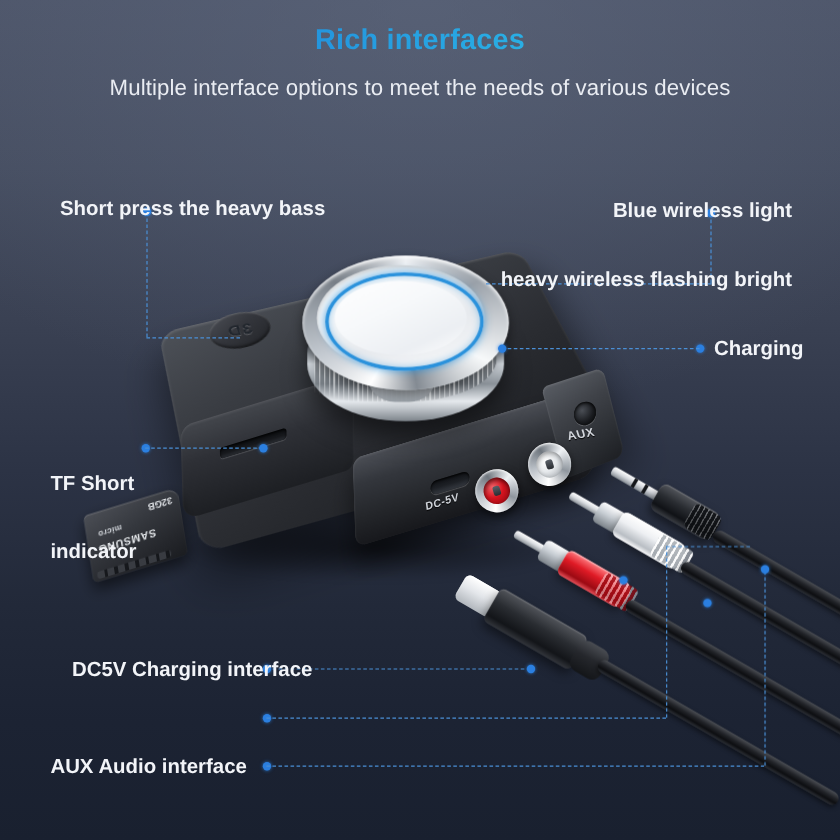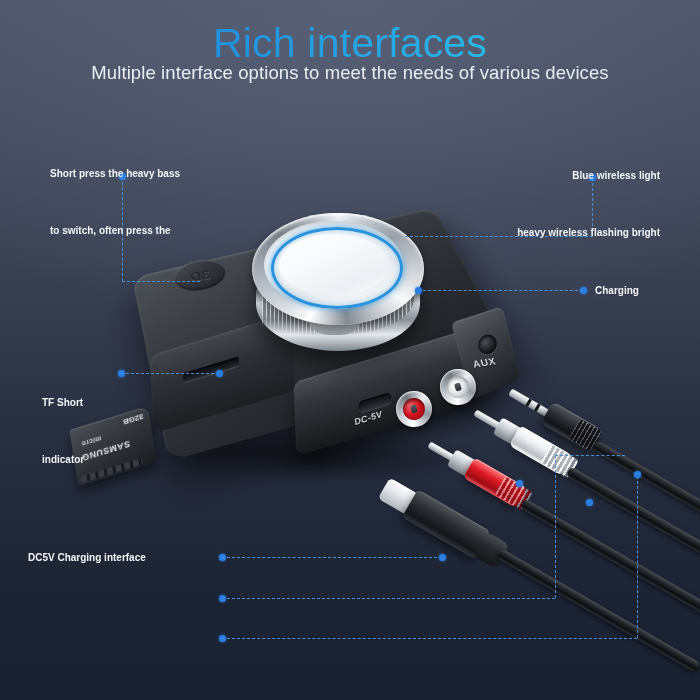--- a/index.html
+++ b/index.html
@@ -11,37 +11,37 @@
   #stage{
     position:relative;width:700px;height:700px;overflow:hidden;
     background:
       radial-gradient(120% 80% at 50% 0%, rgba(96,106,128,0.55) 0%, rgba(74,82,102,0.0) 62%),
       linear-gradient(180deg,#4c5468 0%,#454d60 20%,#3a4153 38%,#2c3345 56%,#222939 72%,#1c2333 86%,#19202f 100%);
   }
 
   
   .title{
     position:absolute;left:0;right:0;top:20px;text-align:center;
-    font-size:41px;font-weight:normal;letter-spacing:.2px;
+    font-size:24px;font-weight:bold;letter-spacing:.2px;
     background-image:linear-gradient(90deg,#1b7ad6 0%,#2496de 38%,#2bb6e6 70%,#32cdec 100%);
     -webkit-background-clip:text;background-clip:text;color:transparent;
     -webkit-text-fill-color:transparent;
   }
   .subtitle{
     position:absolute;left:0;right:0;top:62px;text-align:center;
     font-size:18.5px;color:#e9ecf2;font-weight:400;letter-spacing:.1px;
   }
 
   
-  .lbl{position:absolute;color:#f2f4f8;font-size:10px;font-weight:bold;line-height:19px;white-space:pre;}
+  .lbl{position:absolute;color:#f2f4f8;font-size:17px;font-weight:bold;line-height:19px;white-space:pre;}
   .lbl.tl{left:50px;top:126px;}
   .lbl.tr{right:40px;top:128px;text-align:right;}
   .lbl.tf{left:42px;top:355px;}
   .lbl.enc{left:595px;top:281px;}
-  .lbl.dc{left:28px;top:548px;}
+  .lbl.dc{left:60px;top:548px;}
   .lbl.two{left:42px;top:589px;}
   .lbl.aux{left:42px;top:629px;}
 
   
   .ln{position:absolute;background:transparent;}
   .ln.h{height:0;border-top:1px dashed #4a8fd6;}
   .ln.v{width:0;border-left:1px dashed #4a8fd6;}
   .dot{position:absolute;width:7px;height:7px;border-radius:50%;background:#2b7fe0;
        box-shadow:0 0 3px rgba(43,127,224,.9);}
 
@@ -427,29 +427,29 @@
   <div class="dot" style="left:516px;top:480px;"></div>
   <div class="dot" style="left:586px;top:499px;"></div>
 
   <div class="dot" style="left:219px;top:635px;"></div>
   <div class="ln h" style="left:222px;top:638px;width:415px;"></div>
   <div class="ln v" style="left:637px;top:476px;height:162px;"></div>
   <div class="dot" style="left:634px;top:471px;"></div>
 
   <div class="lbl tl">
     <div>Short press the heavy bass</div>
-    <div>to switch, often press the</div>
   </div>
 
   <div class="lbl tr">
     <div>Blue wireless light</div>
     <div>heavy wireless flashing bright</div>
   </div>
 
   <div class="lbl tf">
     <div>TF Short</div>
     <div>indicator</div>
   </div>
 
   <div class="lbl enc">Charging</div>
   <div class="lbl dc">DC5V Charging interface</div>
+  <div class="lbl aux">AUX Audio interface</div>
 
 </div>
 
 </body></html>

